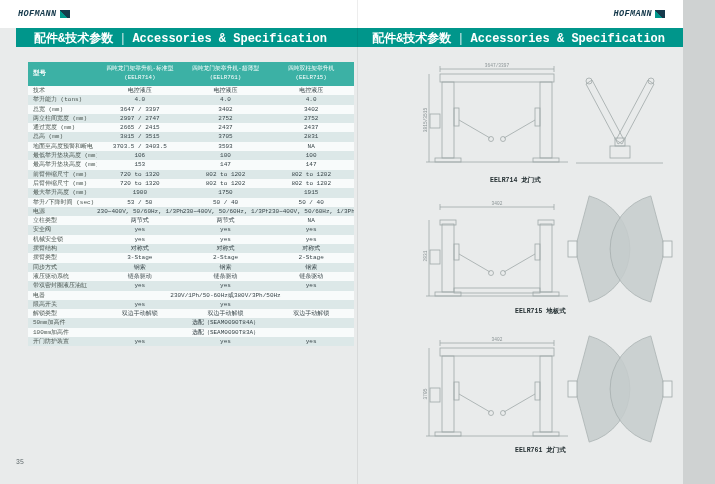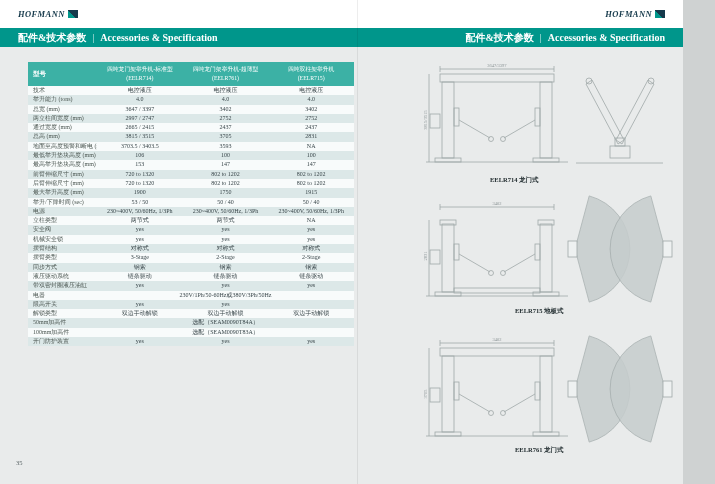--- a/index.html
+++ b/index.html
@@ -1,25 +1,25 @@
 <!DOCTYPE html>
 <html style="--band_teal: #00968b; --table_header_teal: #3cb1a5; --row_tint: #dce8e8; --row_white: #f8fbfb; --logo_navy: #15394b;"><head>
 <meta charset="utf-8">
 <style>
   html,body{margin:0;padding:0;background:#cfd2d2}
   .spread{position:relative;width:683px;height:484px;background:#e9ebeb;
-    font-family:Liberation Serif, serif;overflow:hidden}
+    font-family:Liberation Mono, monospace;overflow:hidden}
   .topbar{position:absolute;top:0;left:0;right:0;height:28px;background:#ffffff}
   .logo{position:absolute;top:9px;display:flex;align-items:center;gap:3px}
   .logo.left{left:18px}
   .logo.right{right:18px}
   .logo-text{font-size:8.5px;font-weight:bold;font-style:italic;color:var(--logo_navy);letter-spacing:.4px}
   .flag{width:10px;height:8px;background:linear-gradient(45deg,var(--band_teal) 42%,var(--logo_navy) 42%)}
-  .band{position:absolute;top:28px;left:0;right:0;height:19px;background:var(--band_teal);
-    color:#fff;font-size:10px;font-weight:bold}
+  .band{position:absolute;top:28px;left:16px;right:0;height:19px;background:var(--band_teal);
+    color:#fff;font-size:12px;font-weight:bold}
   .band .t{position:absolute;top:50%;transform:translateY(-50%);white-space:nowrap}
   .band .t.left{left:18px}
   .band .t.right{right:18px}
   .band .sep{margin:0 6px;font-weight:normal;opacity:.85}
   .seam{position:absolute;top:0;bottom:0;left:357px;width:1px;background:rgba(0,0,0,.07)}
 
   
   .spec-table{position:absolute;left:28px;top:62px;width:326px;font-size:6px;color:#4b5651}
   .thead{display:flex;background:var(--table_header_teal);color:#fff;height:24px;align-items:center}
   .th{flex:1;text-align:center;line-height:1.55;font-size:5.8px}

